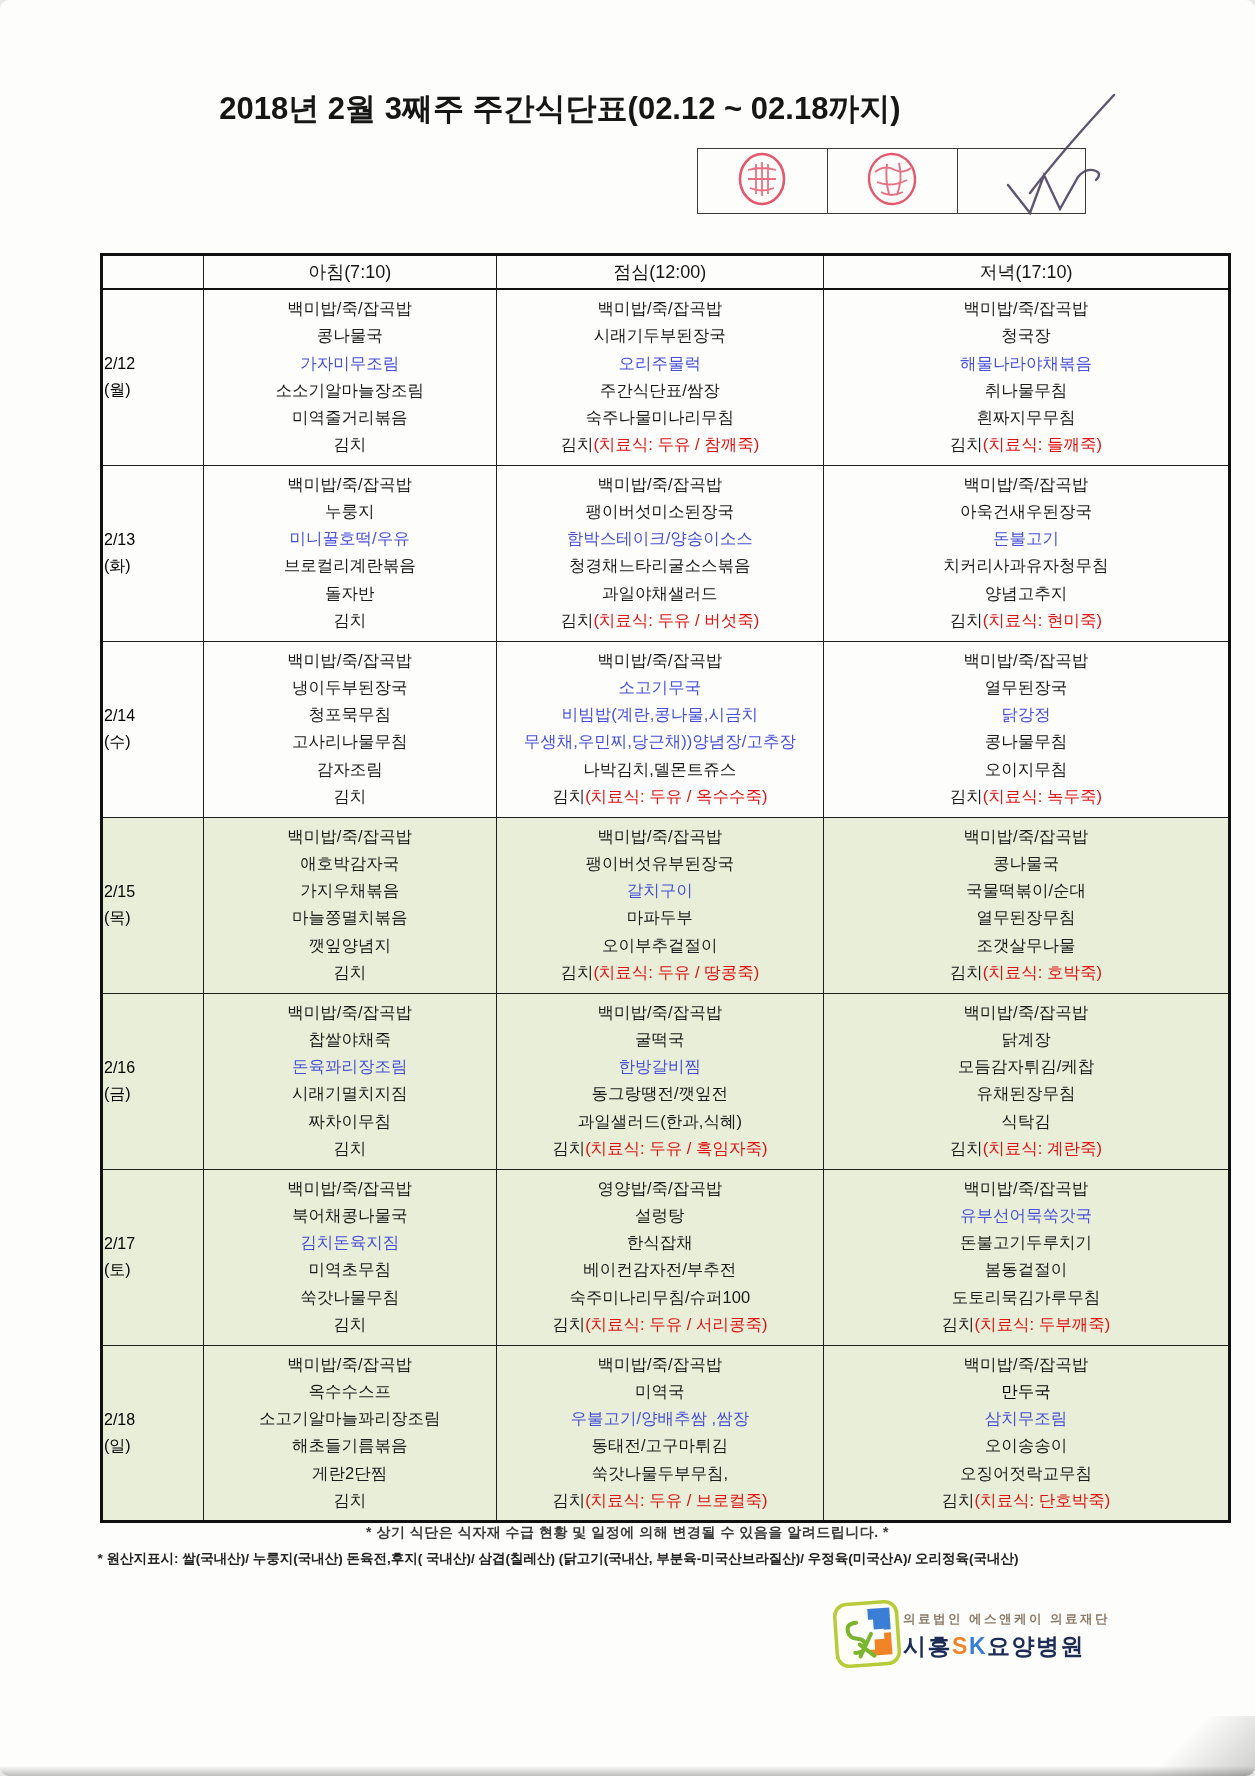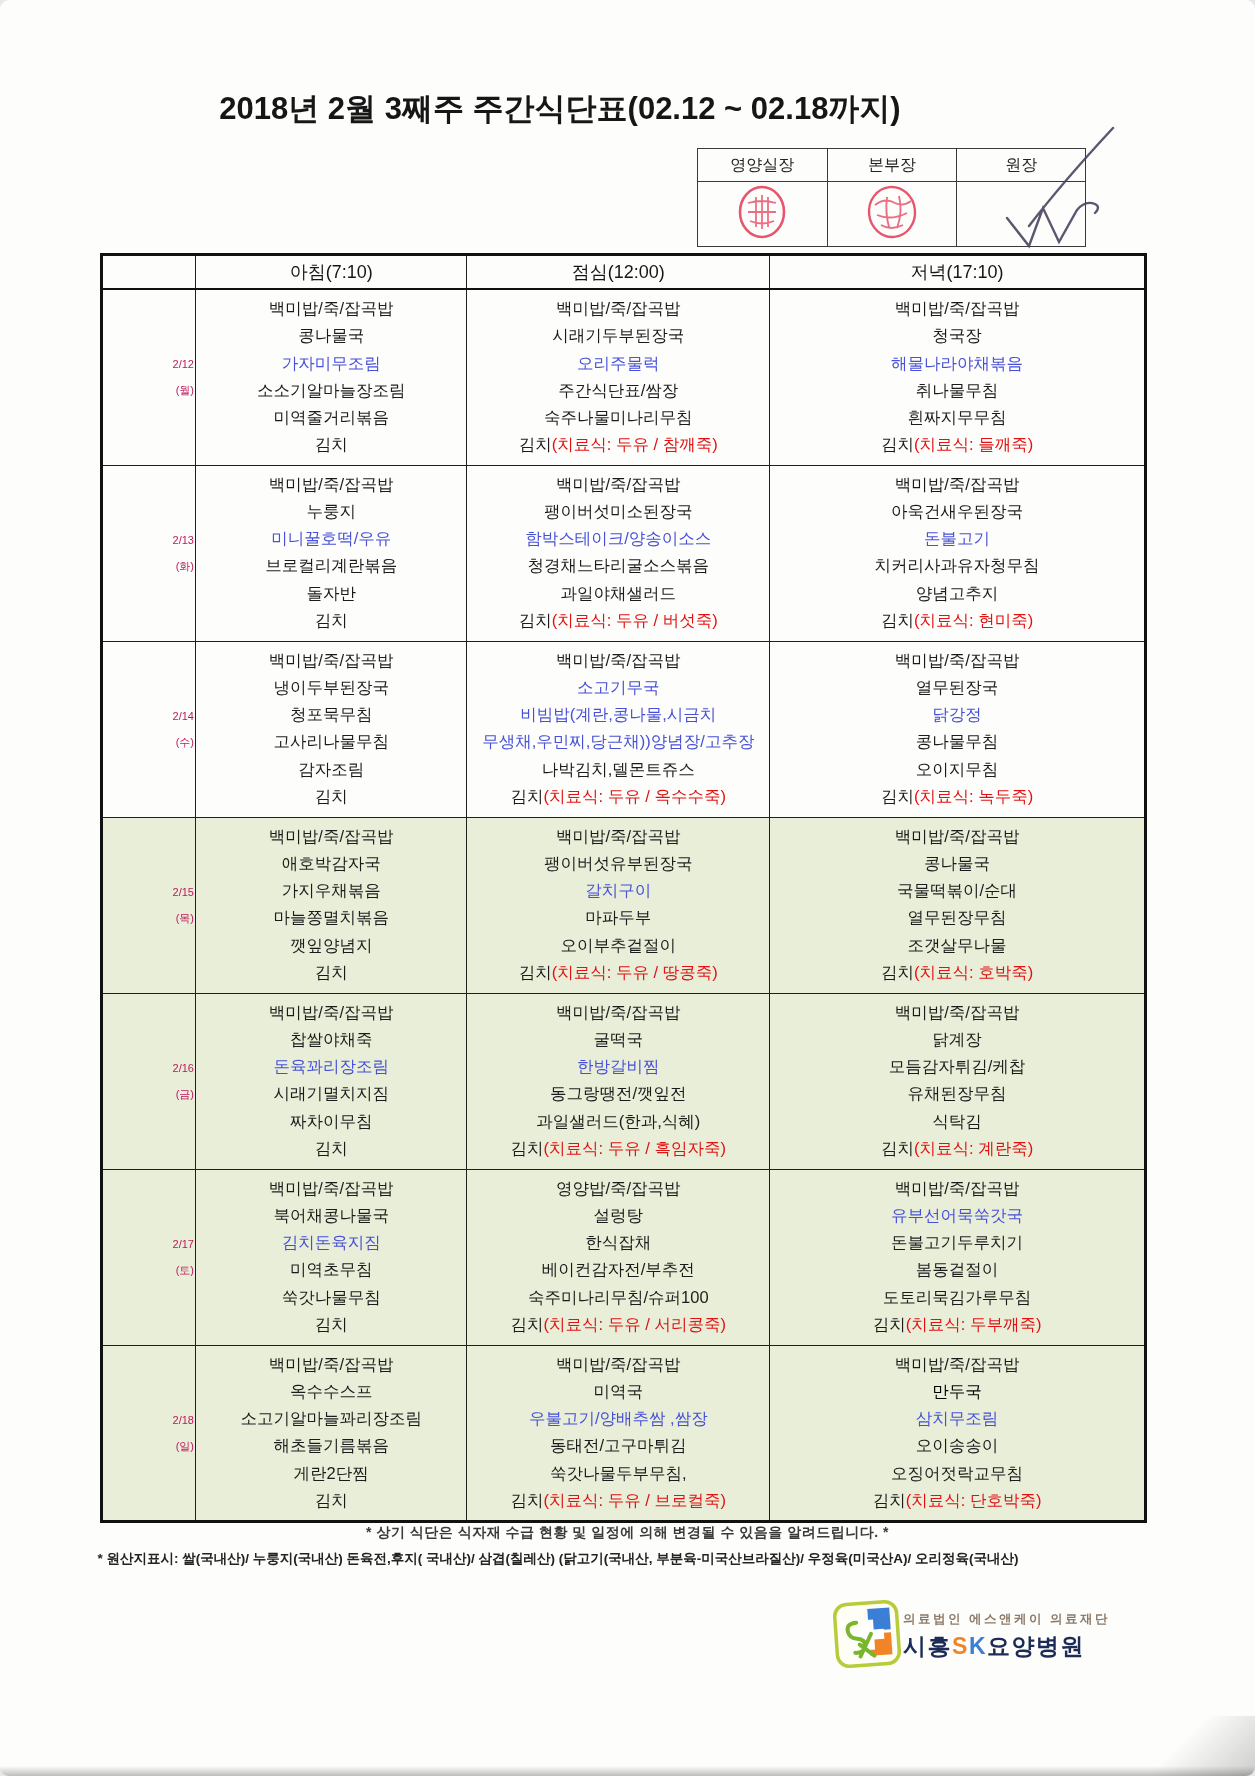--- a/index.html
+++ b/index.html
@@ -19,32 +19,32 @@
   .approval td{
     border:1.6px solid #3a3a3a;text-align:center;font-size:16px;color:#222;
     width:129px;
   }
   .approval .hdr td{height:30px;}
   .approval .sig td{height:62px;position:relative;overflow:visible;}
   .stamp{display:inline-block;vertical-align:middle;opacity:.85;}
   .signature-wrap{position:absolute;left:-20px;top:-60px;width:180px;height:140px;pointer-events:none;}
   
   .menu-table{
-    position:absolute;left:100px;top:253px;width:1047px;border-collapse:collapse;
+    position:absolute;left:100px;top:253px;width:1131px;border-collapse:collapse;
     table-layout:fixed;
   }
   .menu-table td,.menu-table th{border:1.8px solid #1f1f1f;}
   .menu-table{border:3px solid #111;}
   .menu-table thead th{
     height:30px;font-size:18px;font-weight:normal;color:#161616;text-align:center;
     border-bottom:2.6px solid #111;background:#fdfdfb;
   }
   .menu-table tbody tr{height:176px;background:#fdfdfb;}
   .menu-table tbody tr.hl{background:#e9eed8;}
-  .date-cell{text-align:right;vertical-align:middle;font-size:11px;line-height:26px;color:#be185d;}
+  .date-cell{text-align:left;vertical-align:middle;font-size:16px;line-height:26px;color:#000000;}
   .meal-cell{vertical-align:top;text-align:center;padding-top:5px;}
   .meal-cell .line{line-height:27.3px;font-size:16.5px;white-space:nowrap;}
   .ck{color:#1b1b1b;} .cb{color:#4750d8;} .cr{color:#e01212;} .cm{color:#000000;}
   
   .note1{position:absolute;top:1524px;left:0;width:1255px;text-align:center;
     font-size:14px;font-weight:bold;color:#3a3a3a;letter-spacing:.5px;}
   .note2{position:absolute;top:1550px;left:0;width:1116px;text-align:center;
     font-size:13.5px;font-weight:bold;color:#222;white-space:nowrap;}
   .note3{position:absolute;top:1581px;left:0;width:1255px;text-align:center;
     font-size:13.5px;font-weight:bold;color:#222;white-space:nowrap;}
@@ -63,25 +63,20 @@
 </style>
 </head>
 <body>
 
 <div class="page">
 
   <div class="title">2018년 2월 3째주 주간식단표(02.12 ~ 02.18까지)</div>
 
   <table class="approval">
     <tbody>
-        <tr class="hdr">
-      <td>영양실장</td>
-      <td>본부장</td>
-      <td>원장</td>
-    </tr>
     <tr class="sig">
       <td>
         <span class="stamp">
           <svg width="52" height="58" viewBox="0 0 52 58">
             <ellipse cx="26" cy="29" rx="22" ry="25" fill="none" stroke="#e23a55" stroke-width="2.6"></ellipse>
             <path d="M12 20 q14 -4 28 0 M12 29 h28 M14 38 q12 5 24 0 M20 14 v30 M32 14 v30 M26 12 v34" fill="none" stroke="#e23a55" stroke-width="1.8" opacity="0.85"></path>
           </svg>
         </span>
       </td>
       <td>

